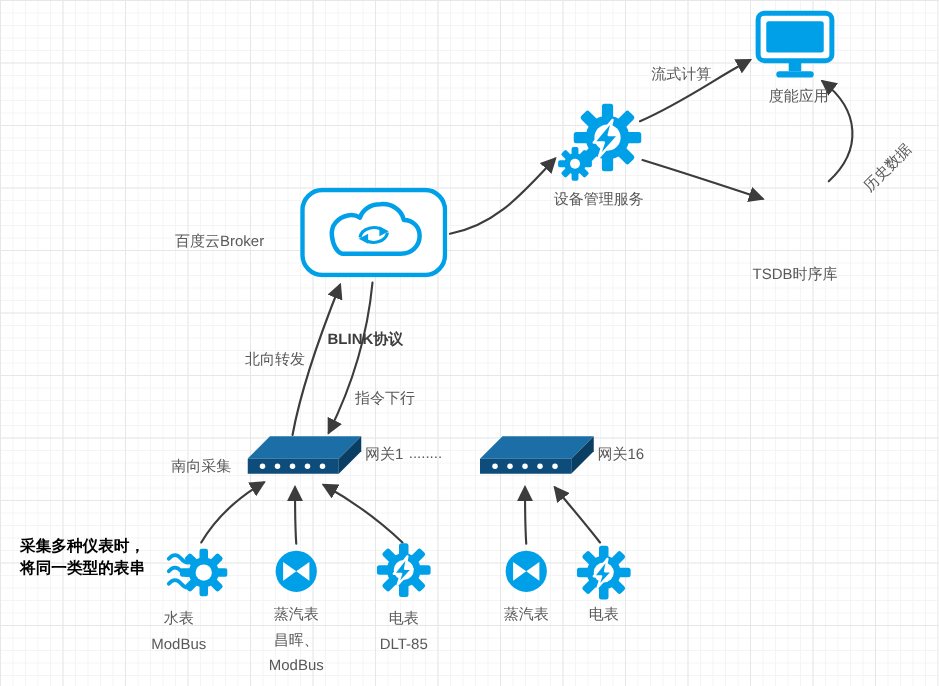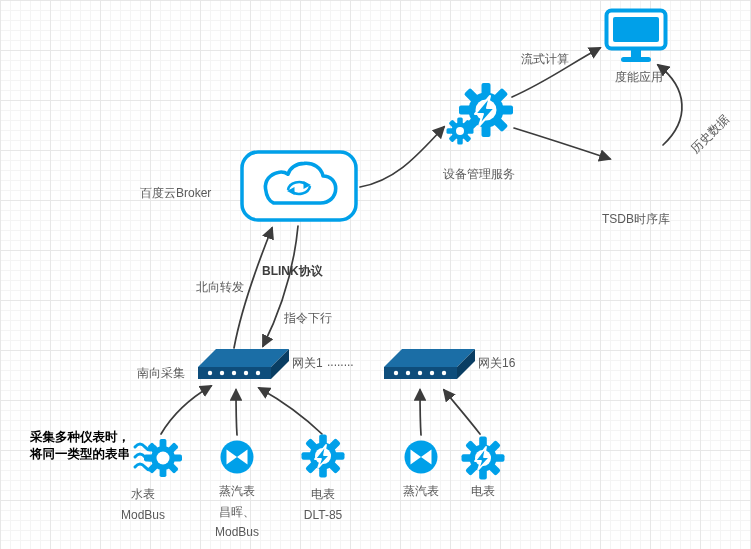--- a/index.html
+++ b/index.html
@@ -13,21 +13,21 @@
     background-image:
       linear-gradient(to right,#e7e7e7 1px,transparent 1px),
       linear-gradient(to bottom,#e7e7e7 1px,transparent 1px),
       linear-gradient(to right,#f4f4f4 1px,transparent 1px),
       linear-gradient(to bottom,#f4f4f4 1px,transparent 1px);
     background-size:50px 50px,50px 50px,10px 10px,10px 10px;
   }
   .abs{position:absolute;}
   .lbl{position:absolute;font-size:12px;line-height:1.25;color:#595959;white-space:nowrap;}
   .bold{font-weight:bold;color:#3d3d3d;}
-  .note{position:absolute;font-size:12.5px;line-height:17px;font-weight:bold;color:#000;text-align:right;}
+  .note{position:absolute;font-size:12.5px;line-height:17px;font-weight:bold;color:#000;text-align:center;}
   .meter-labels{position:absolute;text-align:center;font-size:12px;color:#595959;line-height:20.5px;}
   .rot{transform:rotate(-45deg);transform-origin:0 0;}
   .fill-accent{fill:var(--accent);}
   .fill-white{fill:#fff;}
   .fill-gwtop{fill:var(--gateway-top);}
   .fill-gwfront{fill:var(--gateway-front);}
   .fill-gwside{fill:var(--gateway-side);}
   .fill-dbtop{fill:var(--db-top);}
   .stroke-accent{stroke:var(--accent);}
   .edge{stroke:var(--arrow);stroke-width:1.7;fill:none;stroke-linecap:round;}
@@ -196,21 +196,21 @@
           <rect x="-3.8" y="-21.5" width="7.6" height="43" rx="2" transform="rotate(135)"></rect>
           <circle r="13.5"></circle>
         </g>
         <circle r="8" class="fill-white"></circle>
         <path d="M3,-11 L-8,3 h6 l-3,9 L7,-1 h-6 z" class="fill-accent" stroke="#fff" stroke-width="1.8" stroke-linejoin="round"></path>
       </g>
     </svg>
   </div>
 
   <div class="lbl" style="left:615px;top:70px">度能应用</div>
-  <div class="lbl" style="left:443px;top:167px">设备管理服务</div>
+  <div class="lbl" style="left:443px;top:152px">设备管理服务</div>
   <div class="lbl" style="left:602px;top:212px">TSDB时序库</div>
   <div class="lbl" style="left:140px;top:186px">百度云Broker</div>
   <div class="lbl" style="left:292px;top:356px">网关1</div>
   <div class="lbl" style="left:327px;top:355px">........</div>
   <div class="lbl" style="left:478px;top:356px">网关16</div>
 
   <div class="lbl" style="left:521px;top:52px">流式计算</div>
   <div class="lbl rot" style="left:688px;top:146px">历史数据</div>
   <div class="lbl bold" style="left:262px;top:264px">BLINK协议</div>
   <div class="lbl" style="left:196px;top:280px">北向转发</div>

